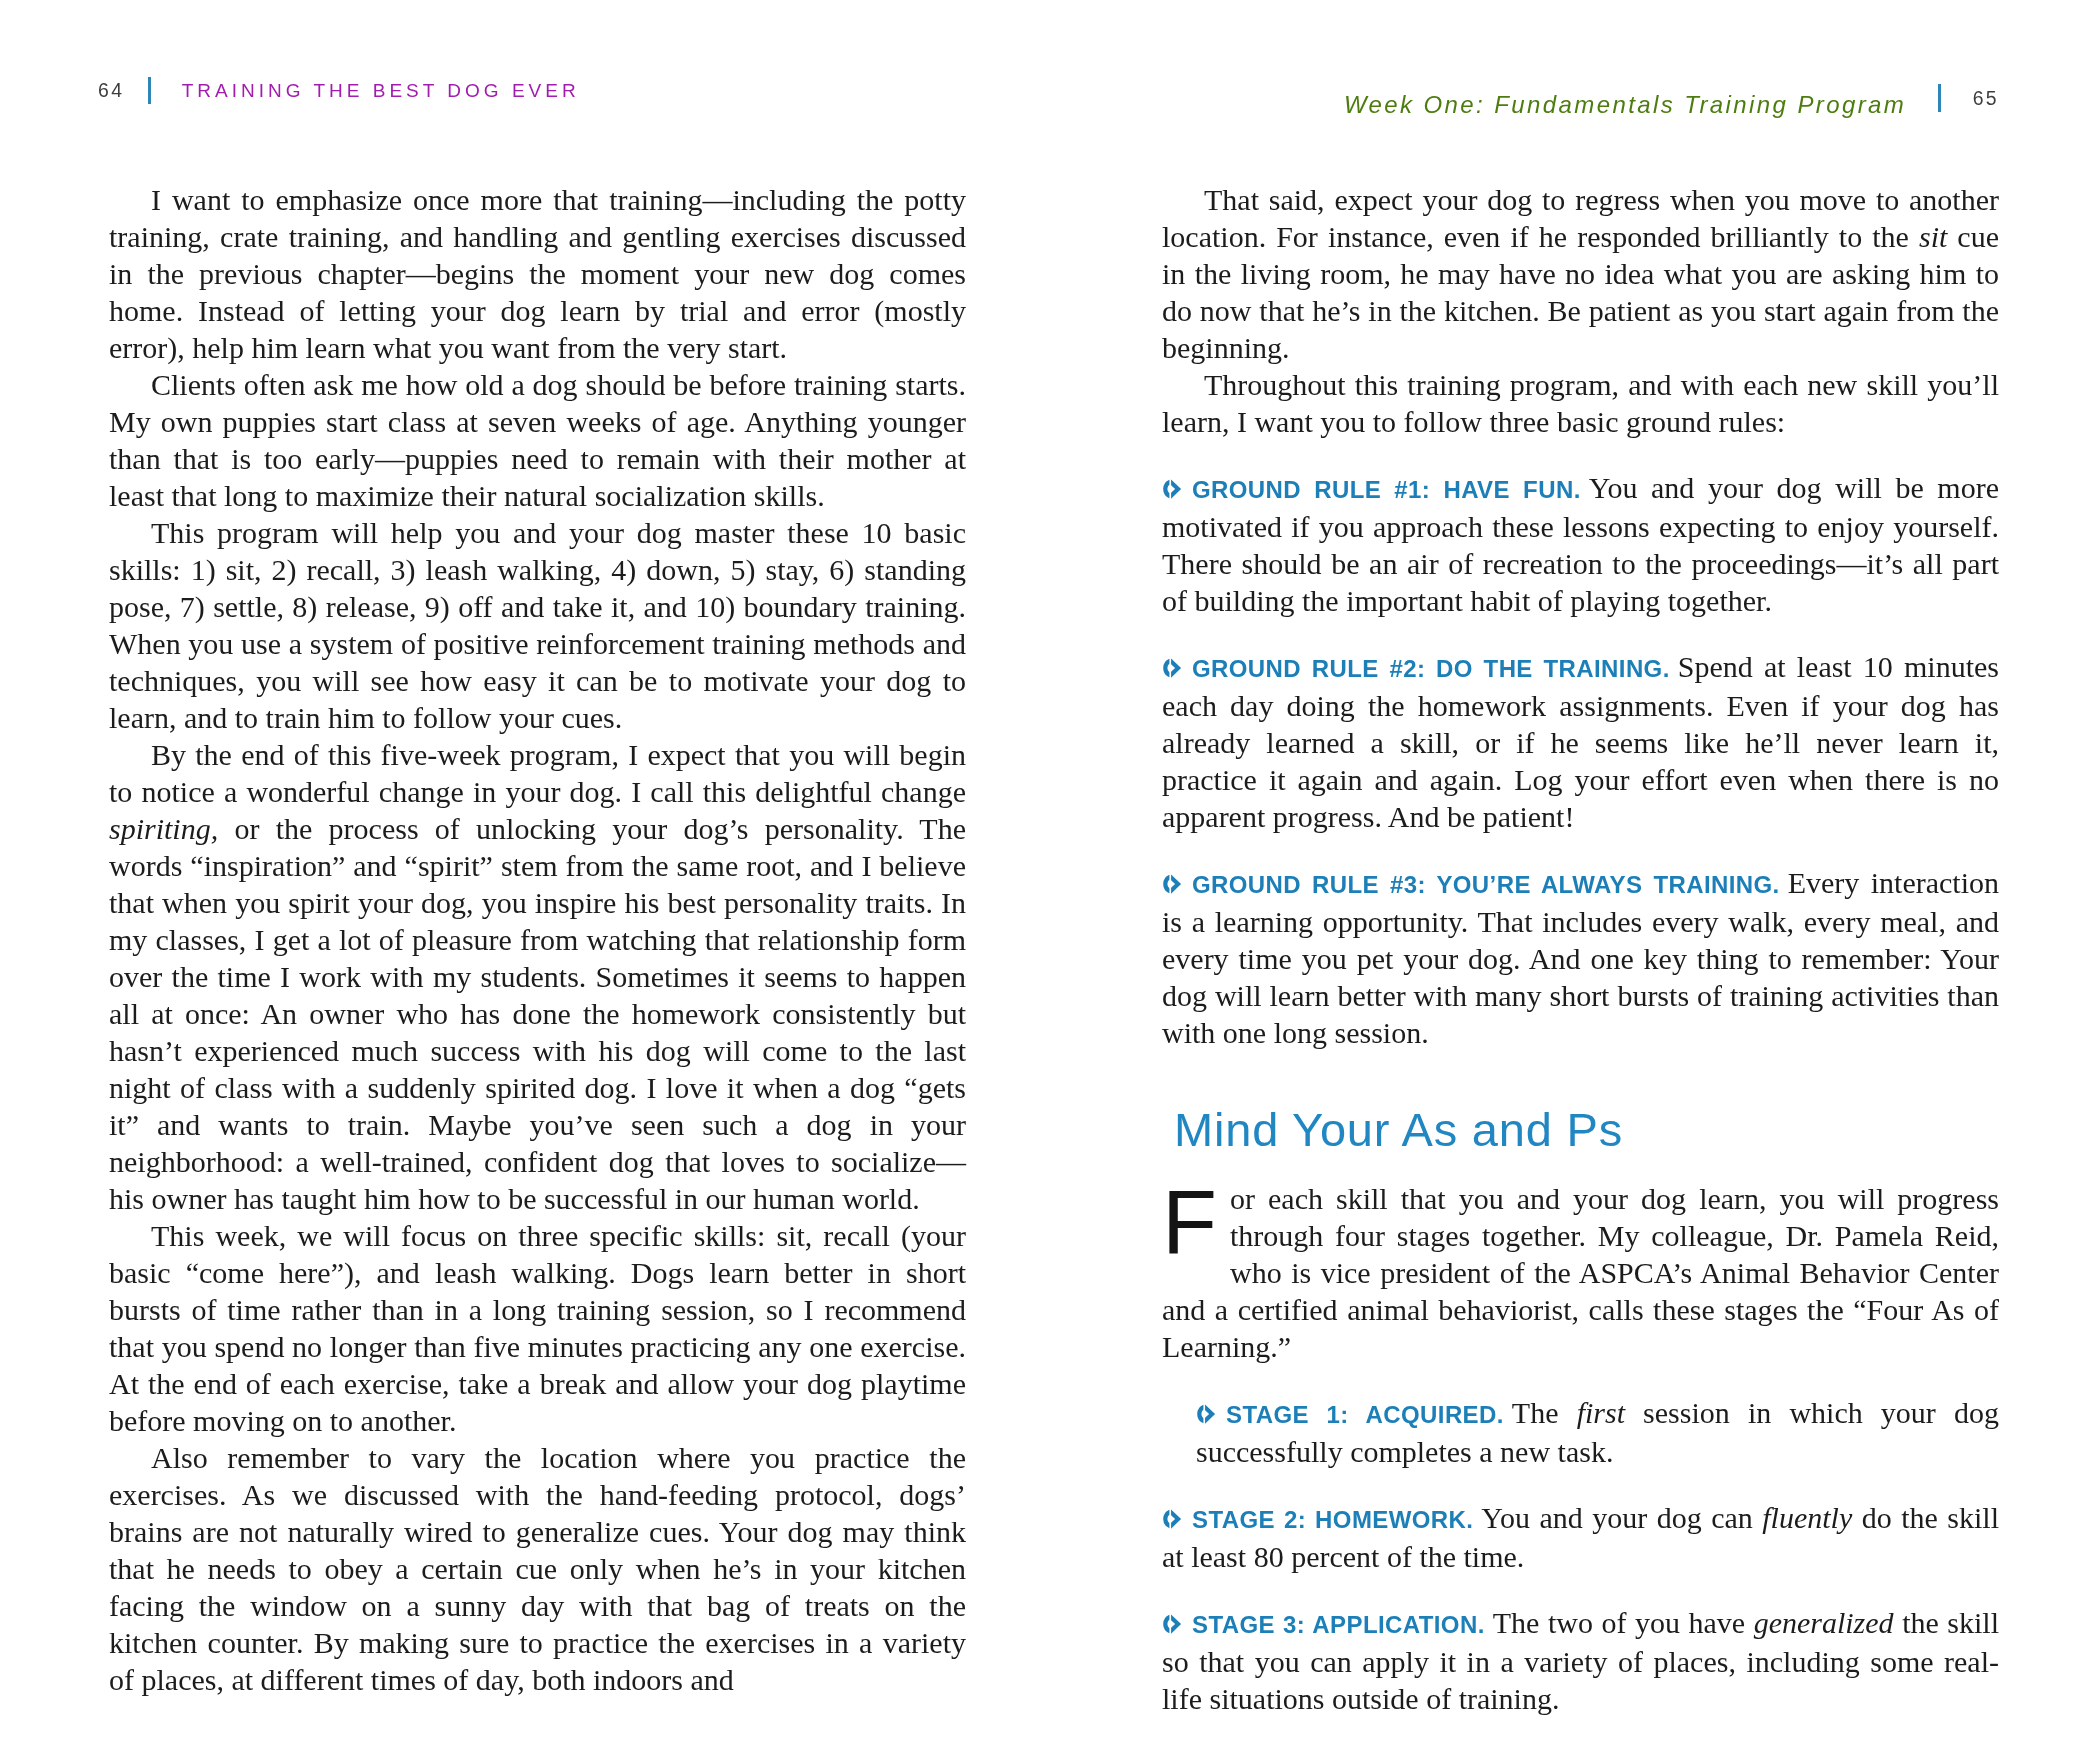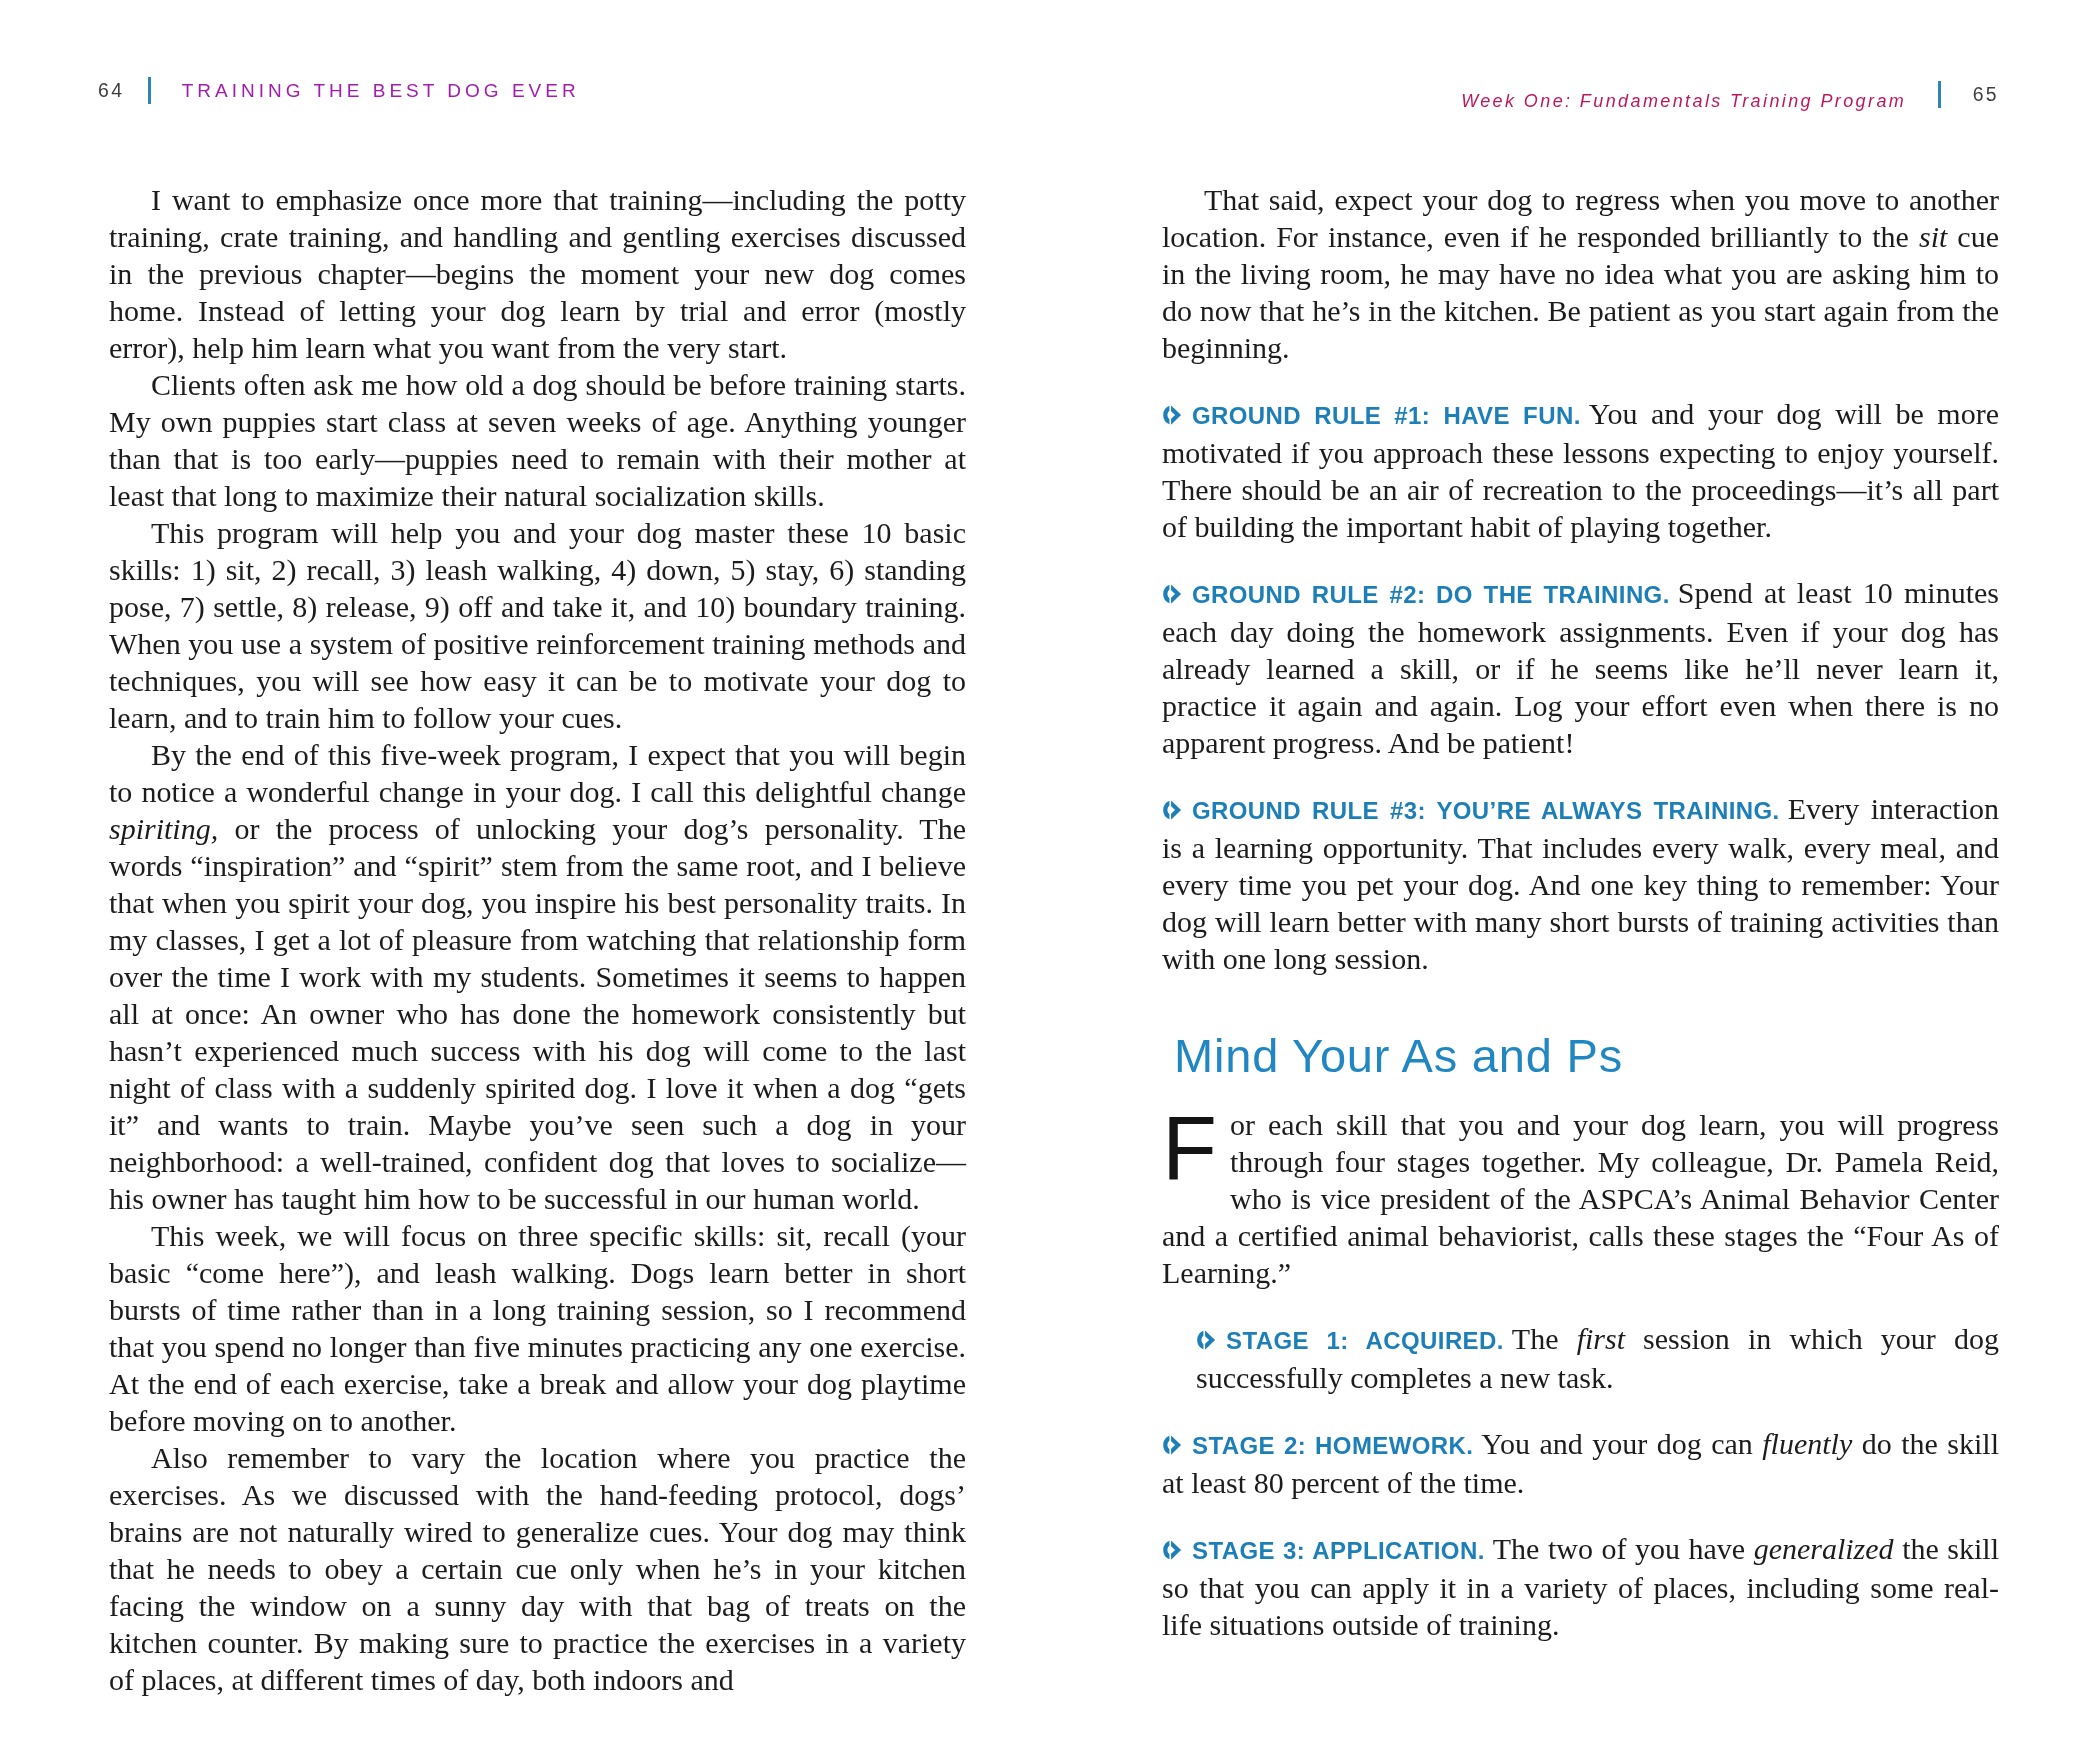--- a/index.html
+++ b/index.html
@@ -12,21 +12,21 @@
   .runner{position:absolute;top:77px;display:flex;align-items:center;
     font-family:"Liberation Sans",sans-serif;}
   .runner-left{left:98px;}
   .runner-right{right:98px;}
   .page-num{font-size:19.4px;letter-spacing:2.4px;color:#3d3d3d;}
   .runner-bar{width:2.4px;height:27.4px;background:#2e86b8;}
   .runner-left .page-num{margin-right:24px;}
   .runner-left .runner-bar{margin-right:31px;}
   .runner-right .runner-bar{margin-left:32px;margin-right:32px;}
   .runner-title-left{font-size:19px;letter-spacing:4px;color:#a21caf;}
-  .runner-title-right{font-size:18px;font-style:italic;letter-spacing:2.4px;color:#be185d;margin-top:14px;}
+  .runner-title-right{font-size:24px;font-style:italic;letter-spacing:2.4px;color:#4d7c0f;margin-top:14px;}
 
   
   .col{position:absolute;top:181px;font-size:30px;line-height:37px;
        text-align:justify;color:#1c1c1c;}
   .col-left{left:109px;width:857px;}
   .col-right{left:1162px;width:837px;}
   p{margin:0;}
   p.indent{text-indent:42px;}
   em{font-style:italic;}
 
@@ -70,20 +70,21 @@
   <p class="indent"><span>I want to emphasize once more that training—including the potty training, crate training, and handling and gentling exercises discussed in the previous chapter—begins the moment your new dog comes home. Instead of letting your dog learn by trial and error (mostly error), help him learn what you want from the very start.</span></p>
   <p class="indent"><span>Clients often ask me how old a dog should be before training starts. My own puppies start class at seven weeks of age. Anything younger than that is too early—puppies need to remain with their mother at least that long to maximize their natural socialization skills.</span></p>
   <p class="indent"><span>This program will help you and your dog master these 10 basic skills: 1) sit, 2) recall, 3) leash walking, 4) down, 5) stay, 6) standing pose, 7) settle, 8) release, 9) off and take it, and 10) boundary training. When you use a system of positive reinforcement training methods and techniques, you will see how easy it can be to motivate your dog to learn, and to train him to follow your cues.</span></p>
   <p class="indent"><span>By the end of this five-week program, I expect that you will begin to notice a wonderful change in your dog. I call this delightful change </span><em>spiriting,</em><span> or the process of unlocking your dog’s personality. The words “inspiration” and “spirit” stem from the same root, and I believe that when you spirit your dog, you inspire his best personality traits. In my classes, I get a lot of pleasure from watching that relationship form over the time I work with my students. Sometimes it seems to happen all at once: An owner who has done the homework consistently but hasn’t experienced much success with his dog will come to the last night of class with a suddenly spirited dog. I love it when a dog “gets it” and wants to train. Maybe you’ve seen such a dog in your neighborhood: a well-trained, confident dog that loves to socialize—his owner has taught him how to be successful in our human world.</span></p>
   <p class="indent"><span>This week, we will focus on three specific skills: sit, recall (your basic “come here”), and leash walking. Dogs learn better in short bursts of time rather than in a long training session, so I recommend that you spend no longer than five minutes practicing any one exercise. At the end of each exercise, take a break and allow your dog playtime before moving on to another.</span></p>
   <p class="indent"><span>Also remember to vary the location where you practice the exercises. As we discussed with the hand-feeding protocol, dogs’ brains are not naturally wired to generalize cues. Your dog may think that he needs to obey a certain cue only when he’s in your kitchen facing the window on a sunny day with that bag of treats on the kitchen counter. By making sure to practice the exercises in a variety of places, at different times of day, both indoors and</span></p>
 </div>
 
 <div class="col col-right">
   <p class="indent"><span>That said, expect your dog to regress when you move to another location. For instance, even if he responded brilliantly to the </span><em>sit</em><span> cue in the living room, he may have no idea what you are asking him to do now that he’s in the kitchen. Be patient as you start again from the beginning.</span></p>
+  <p class="indent"><span>Throughout this training program, and with each new skill you’ll learn, I want you to follow three basic ground rules:</span></p>
 
   <p class="rule">
     <svg class="bullet" width="22" height="22" viewBox="0 0 24 24" aria-hidden="true">
         <path d="M8.1 1.9 A 10.9 10.9 0 0 0 8.1 22.1 L 8.1 16.8 A 6.3 6.3 0 0 1 8.1 7.2 Z"></path>
         <path d="M9.9 1.5 L 20.8 12 L 9.9 22.5 L 9.9 16.1 L 14.3 12 L 9.9 7.9 Z"></path>
       </svg><span class="rule-label">GROUND RULE #1: HAVE FUN.</span><span>You and your dog will be more motivated if you approach these lessons expecting to enjoy yourself. There should be an air of recreation to the proceedings—it’s all part of building the important habit of playing together.</span>
   </p>
   <p class="rule">
     <svg class="bullet" width="22" height="22" viewBox="0 0 24 24" aria-hidden="true">
         <path d="M8.1 1.9 A 10.9 10.9 0 0 0 8.1 22.1 L 8.1 16.8 A 6.3 6.3 0 0 1 8.1 7.2 Z"></path>

